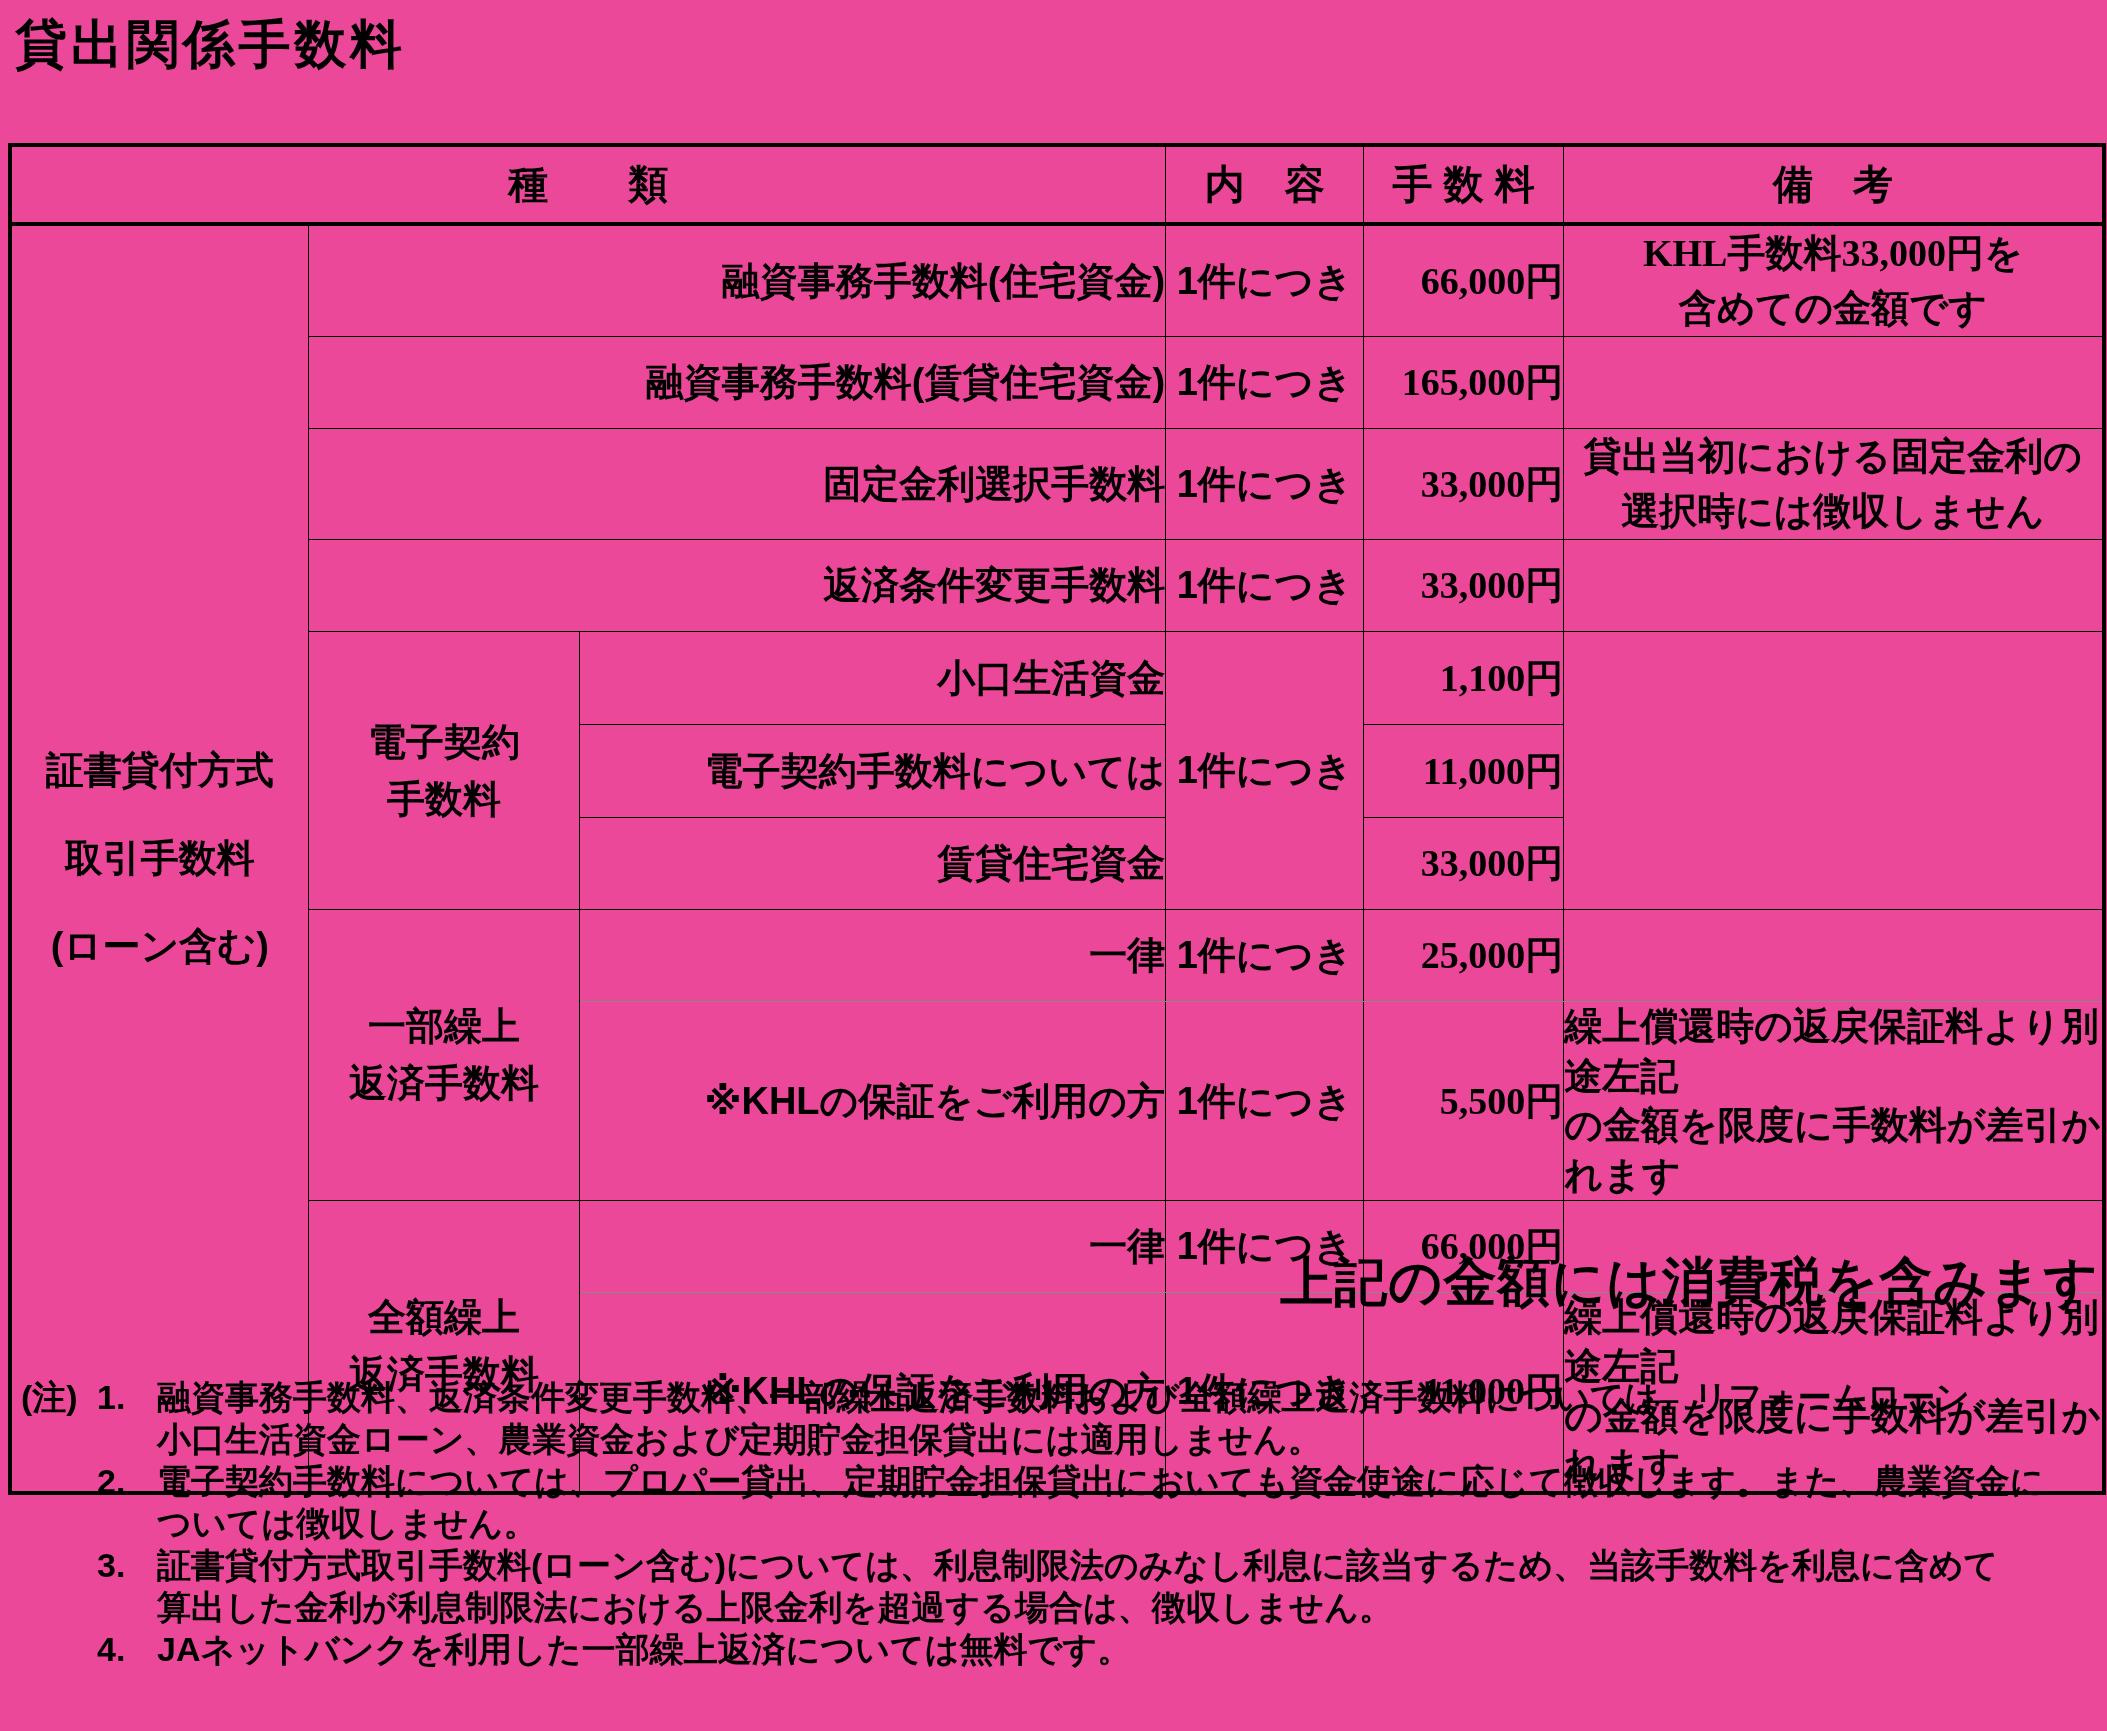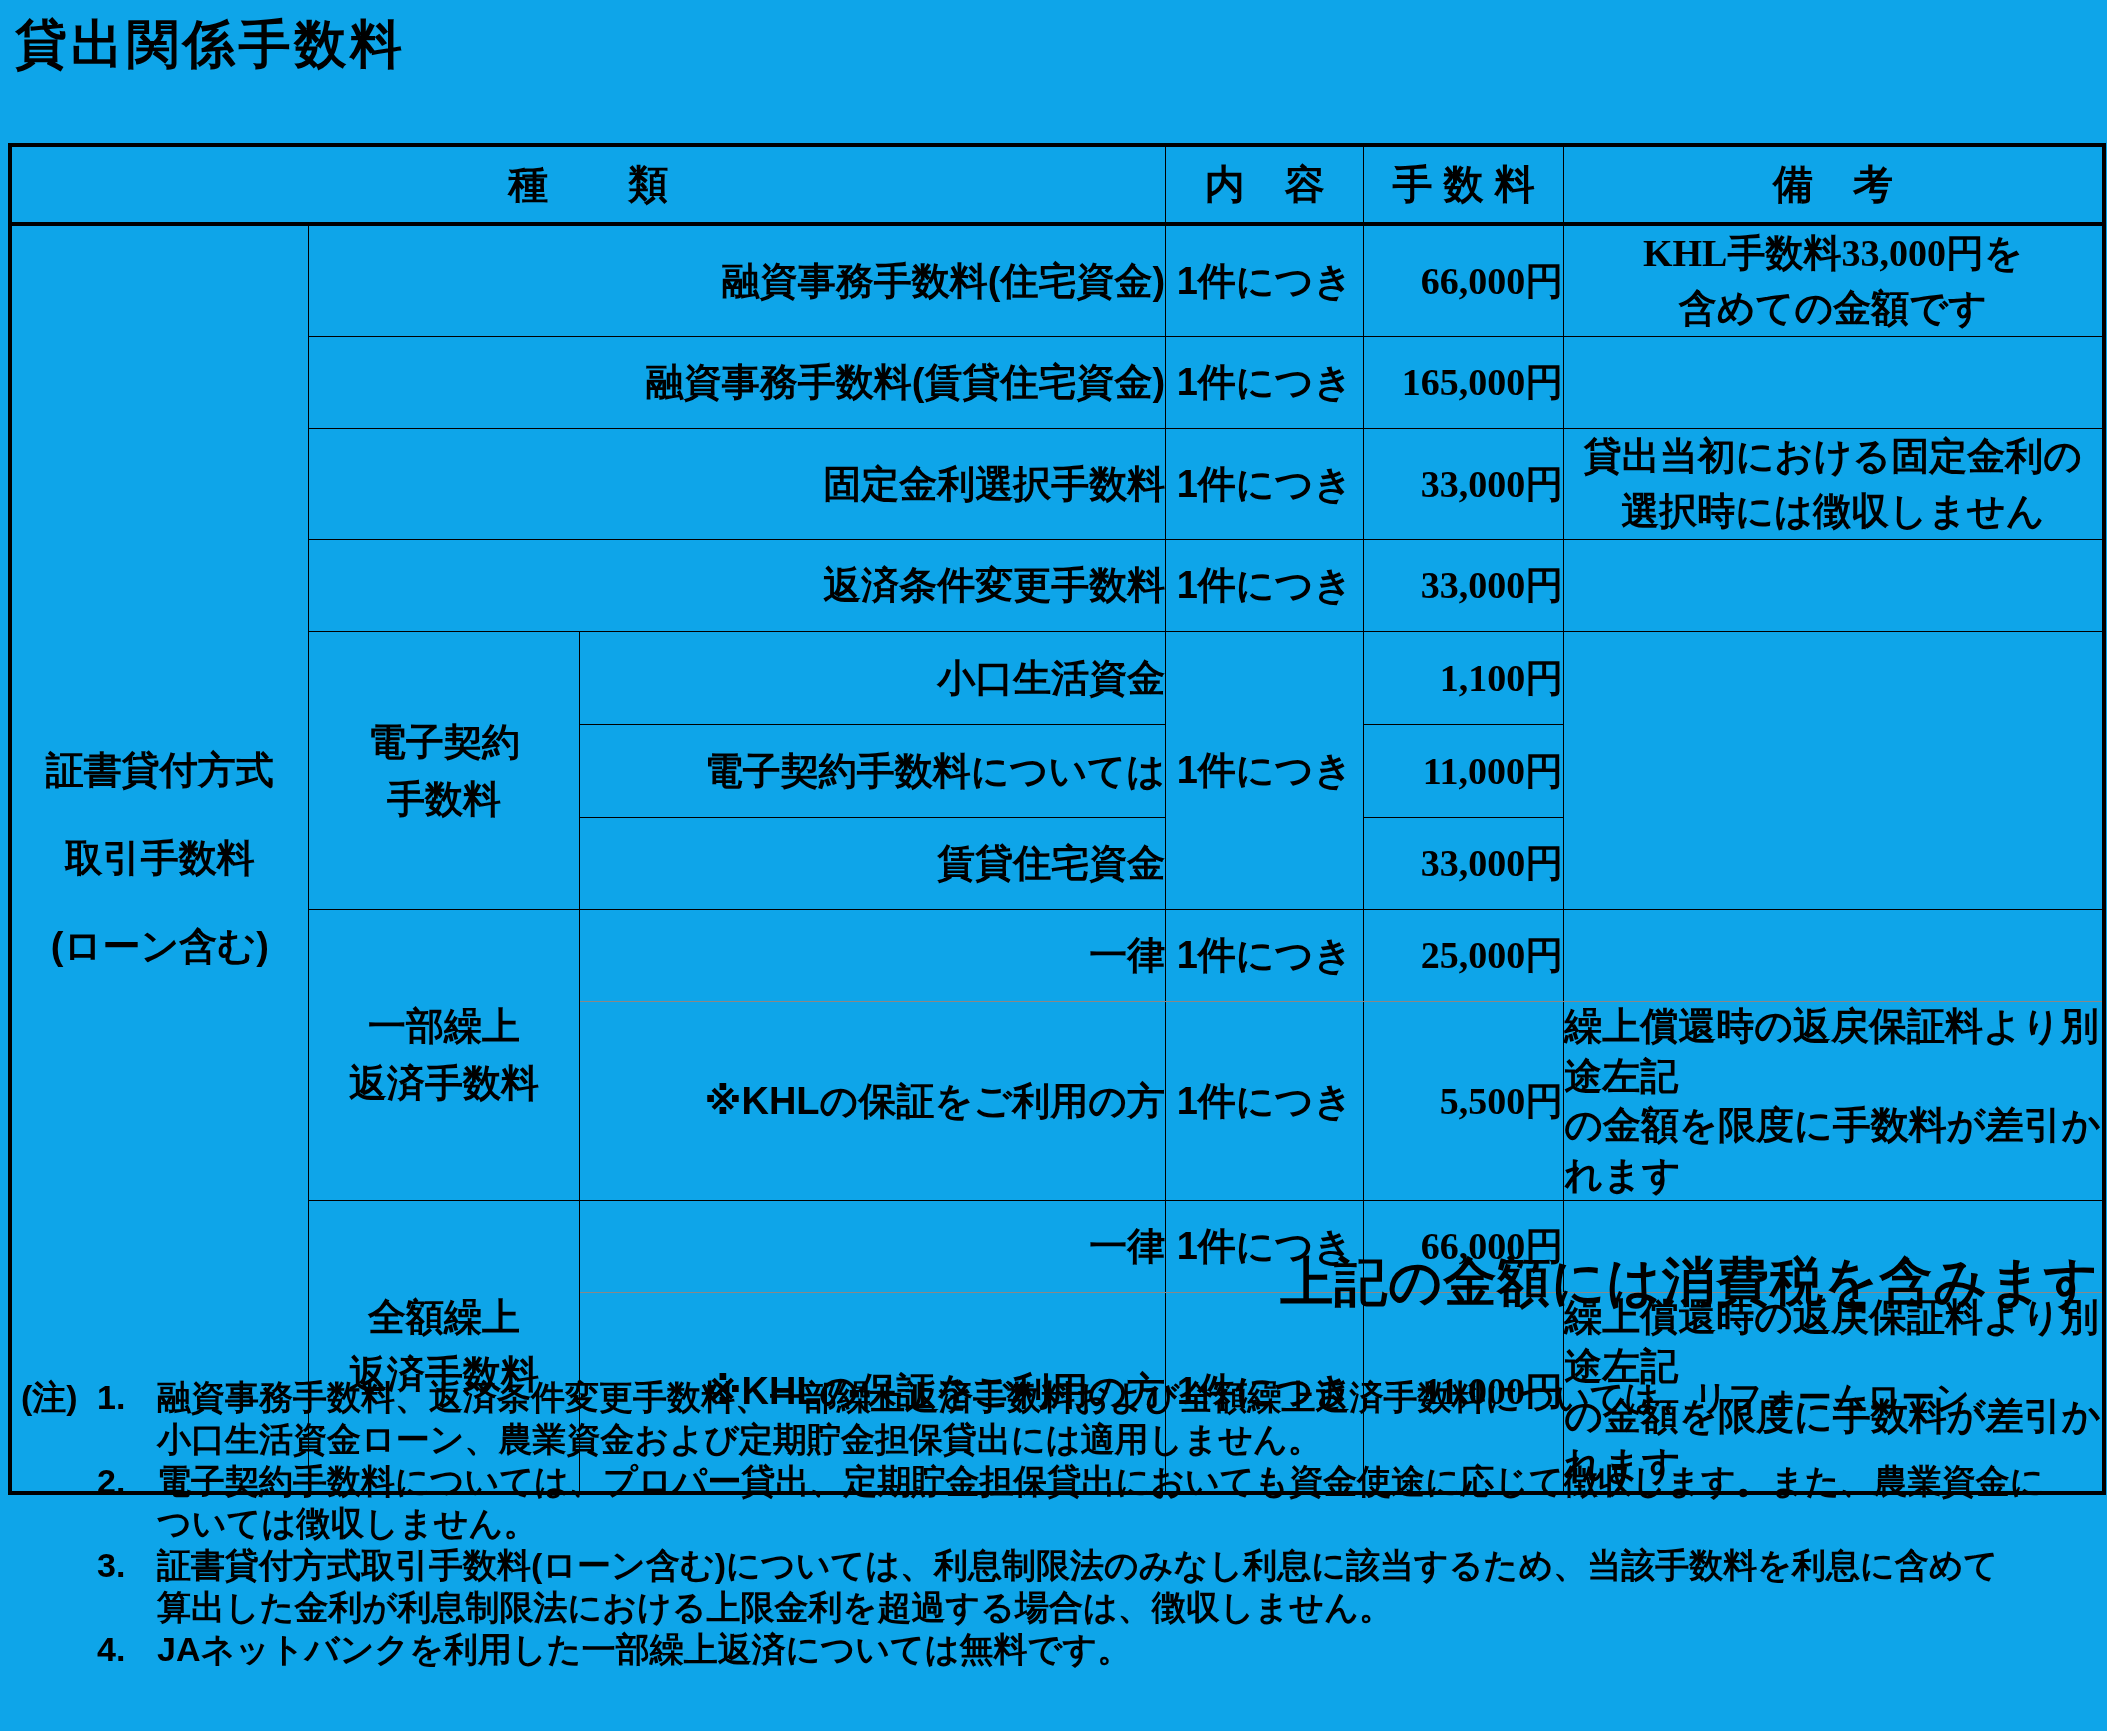--- a/index.html
+++ b/index.html
@@ -1,17 +1,17 @@
 <!DOCTYPE html>
 <html><head>
 <meta charset="utf-8">
 <style>
   html,body{margin:0;padding:0;background:#fff;}
   body{font-family:"Liberation Sans","DejaVu Sans",sans-serif;color:#000;font-weight:700;}
-  #page{position:relative;width:2108px;height:1731px;background:#0ea5e9;overflow:hidden;}
+  #page{position:relative;width:2108px;height:1731px;background:#ec4899;overflow:hidden;}
 
   .title{position:absolute;left:15.3px;top:9.6px;font-size:52px;letter-spacing:3.8px;white-space:nowrap;}
 
   table.fees{
     position:absolute;left:7.6px;top:143px;width:2093px;
     border-collapse:collapse;table-layout:fixed;
     border:4.8px solid #000;
   }
   table.fees th, table.fees td{
     border:1.9px solid #000;

